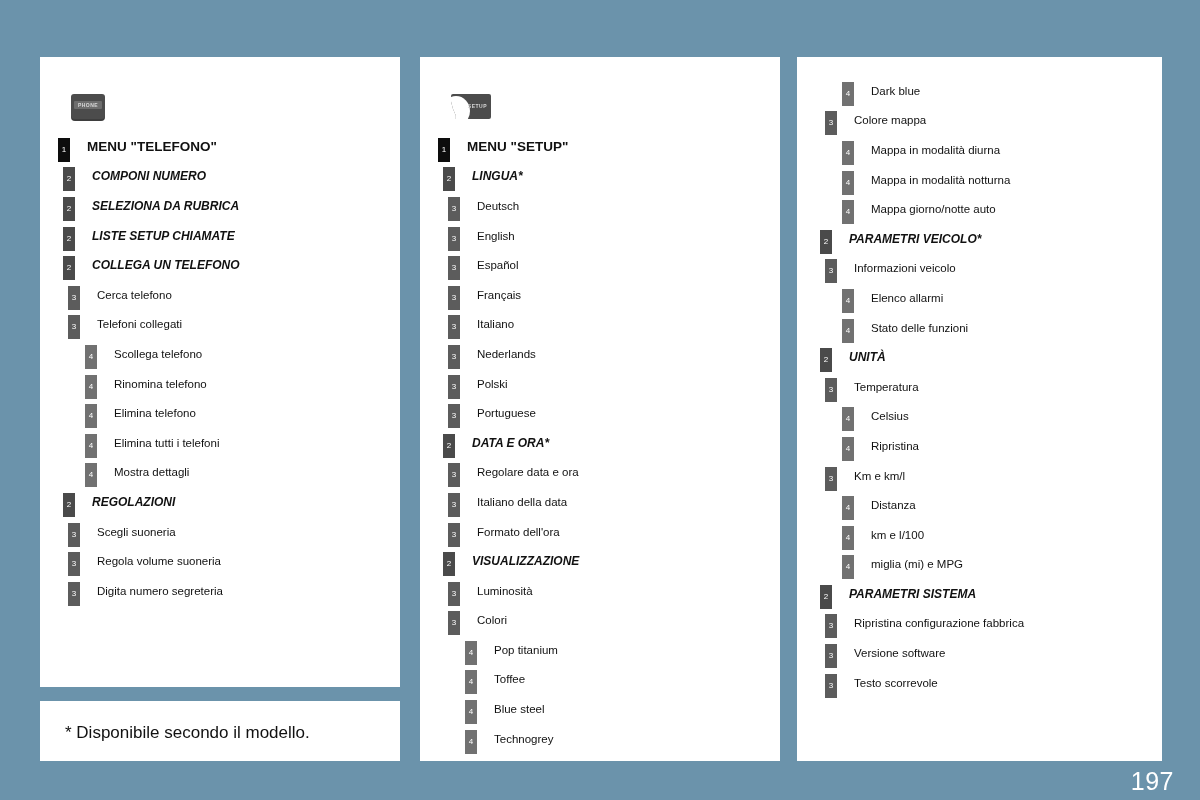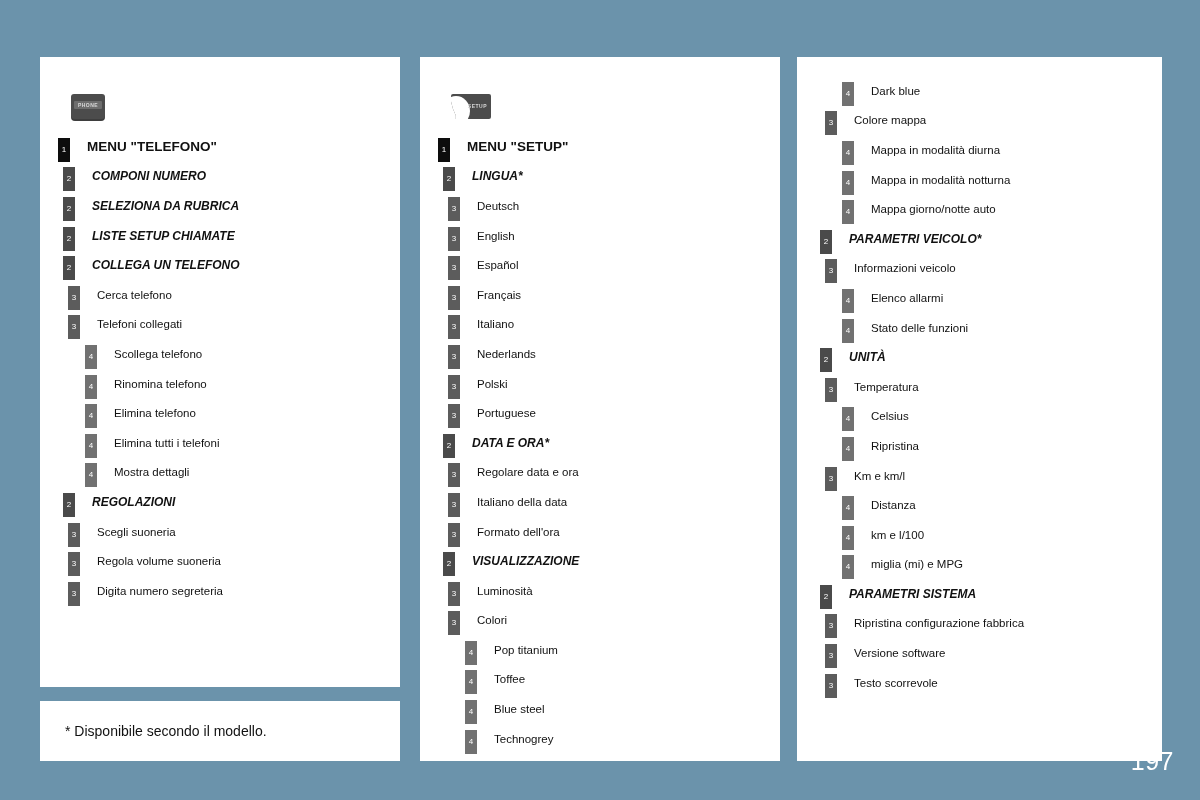--- a/index.html
+++ b/index.html
@@ -146,29 +146,29 @@
   .lvl-1 .menu-label { font-size: 13.5px; font-weight: bold; }
   .lvl-2 .menu-label { font-size: 12px;   font-weight: bold; font-style: italic; }
   .lvl-3 .menu-label { font-size: 11.5px; font-weight: normal; }
   .lvl-4 .menu-label { font-size: 11.5px; font-weight: normal; }
 
   
   #footnote-text {
     position: absolute;
     left: 25px;
     top: 22px;
-    font-size: 14px;
+    font-size: 17px;
     color: #111111;
   }
 
   
   #page-number {
     position: absolute;
     right: 26px;
-    bottom: 24px;
+    bottom: 4px;
     color: #ffffff;
     font-size: 25px;
     letter-spacing: 0.5px;
   }
 </style>
 </head>
 <body>
 
 <div class="panel" id="panel-col1">
   <div class="menu-icon-wrap">

